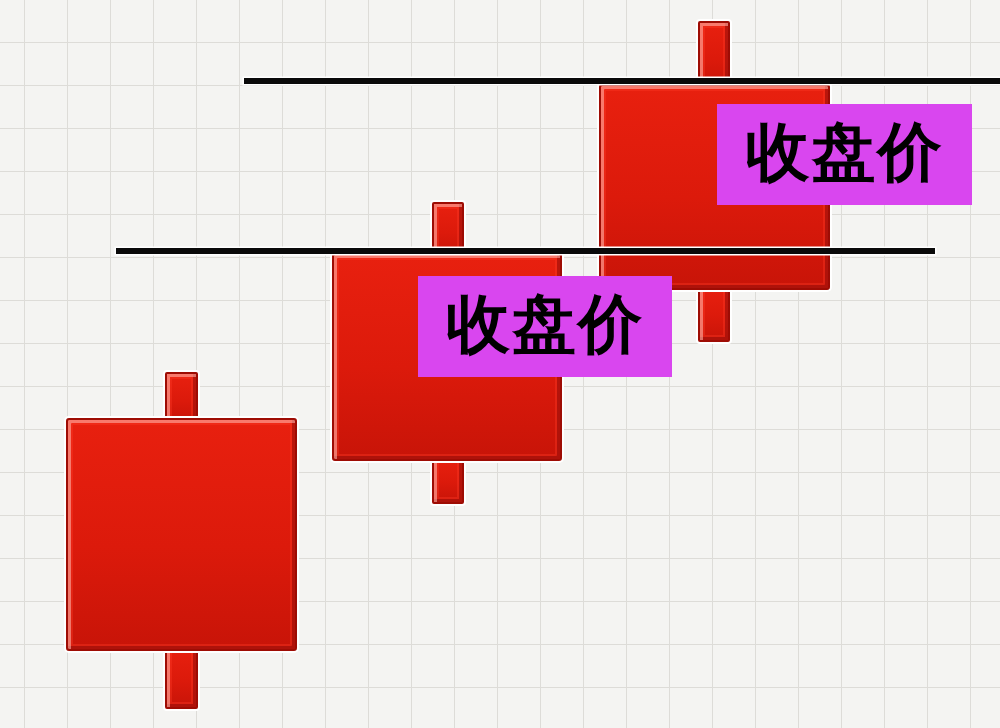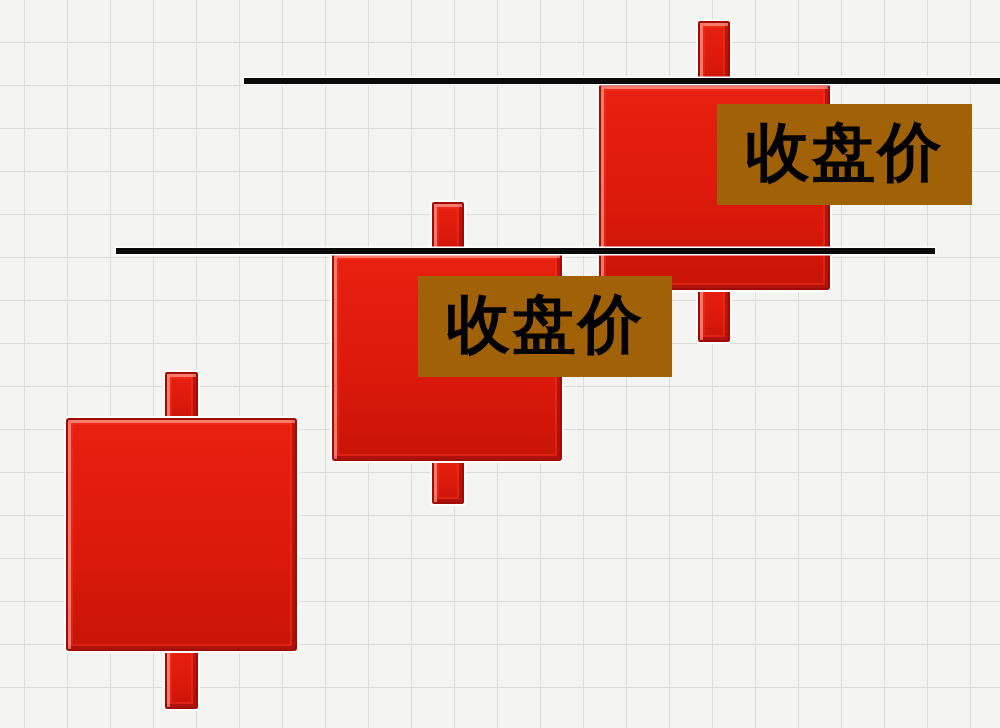--- a/index.html
+++ b/index.html
@@ -24,21 +24,21 @@
       inset 0 0 0 5px rgba(255,60,40,0.35),
       0 0 0 2px #ffffff;
   }
   .body { border-radius: 3px; }
   .wick { border-radius: 2px; }
   .hline {
     position: absolute; height: 6px; background: #0a0a0a;
     box-shadow: 0 0 0 1.5px #ffffff;
   }
   .label {
-    position: absolute; background: #a16207;
+    position: absolute; background: #d946ef;
     display: flex; align-items: center; justify-content: center;
     color: #000000; font-weight: bold; font-size: 64px; letter-spacing: 2px;
     box-sizing: border-box; padding-bottom: 4px;
   }
 </style>
 </head>
 <body>
 
 <div class="part wick" style="left:165px; top:372px; width:33px; height:52px;"></div>
 <div class="part wick" style="left:165px; top:645px; width:33px; height:64px;"></div>

